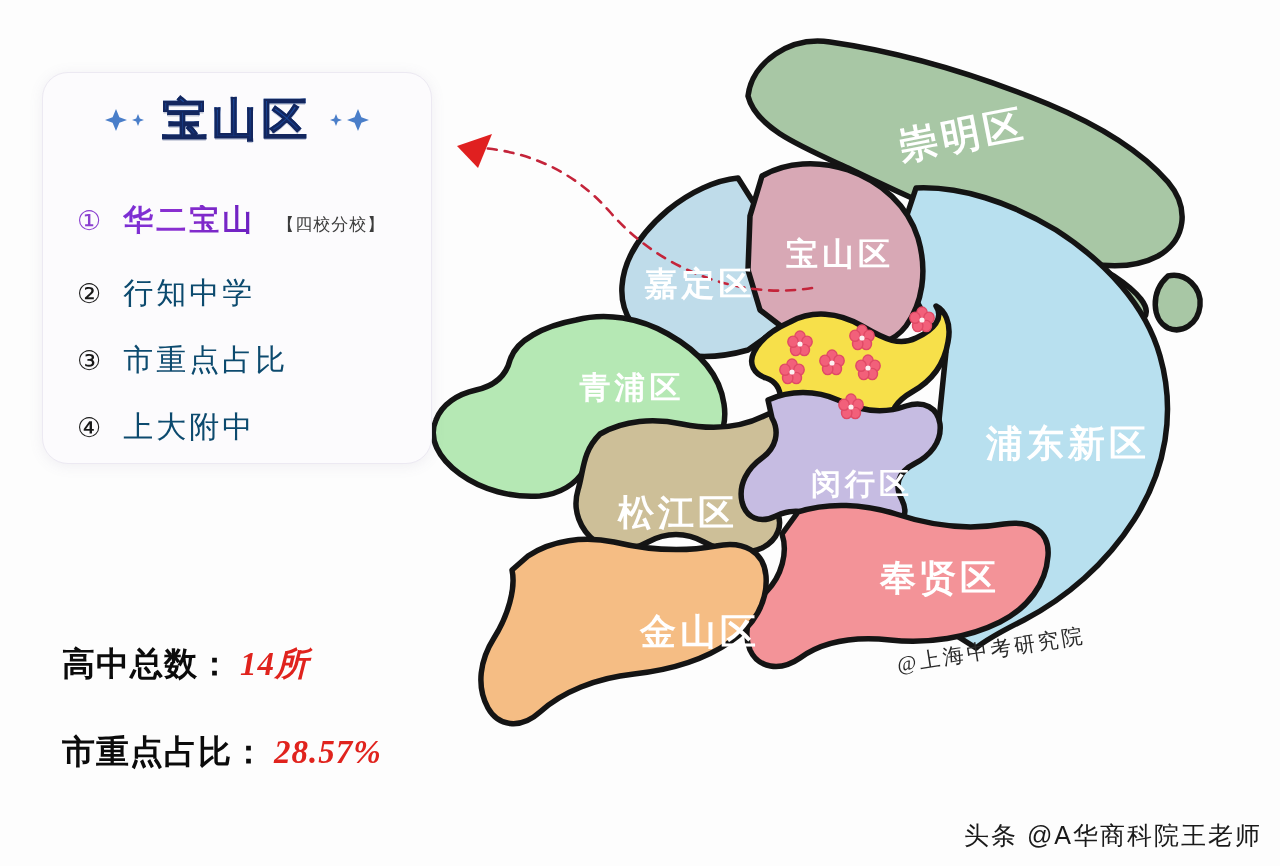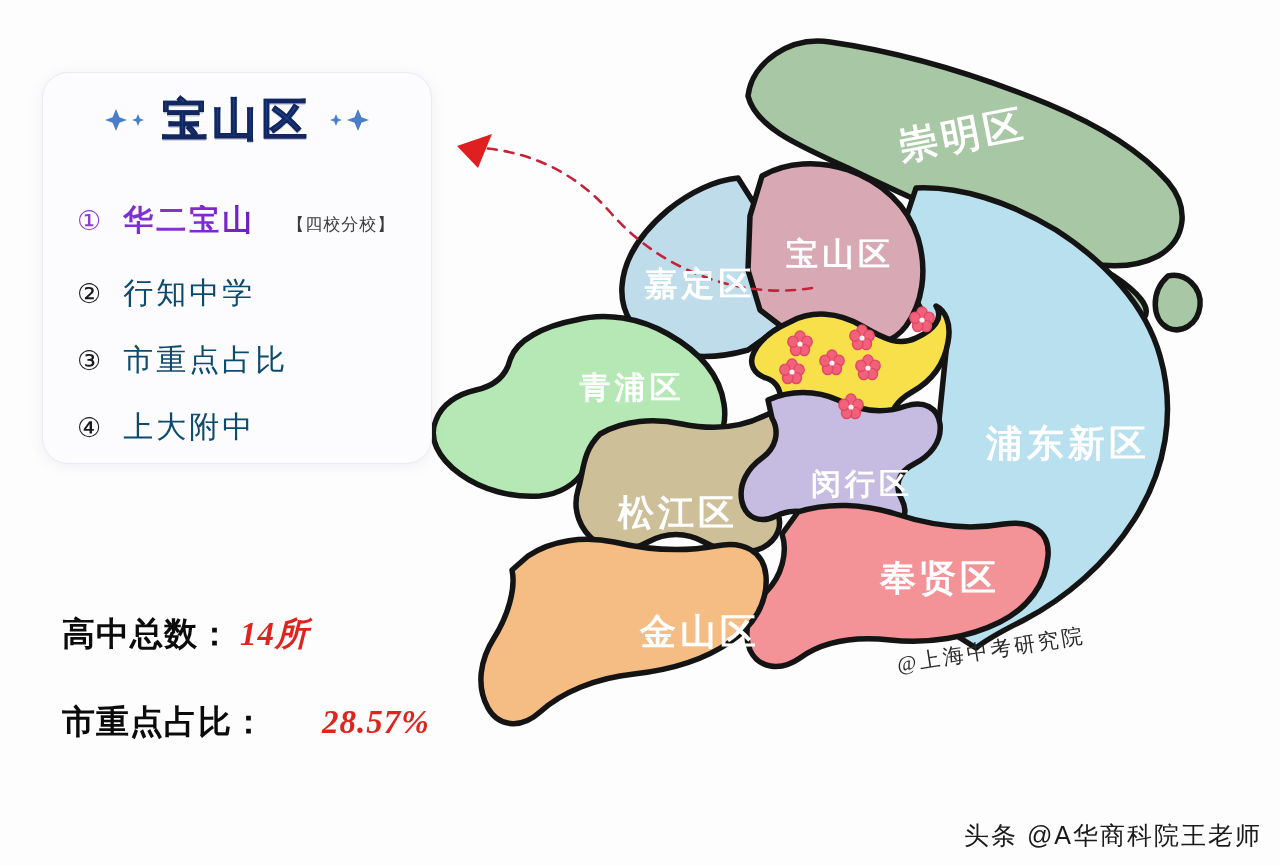--- a/index.html
+++ b/index.html
@@ -44,41 +44,41 @@
     -webkit-text-stroke:1px #13265e;
     text-shadow:0 2px 0 rgba(20,40,100,.25);
     font-family:"Liberation Sans","DejaVu Sans",sans-serif;
     line-height:1;
   }
   .school-row{
     position:absolute;left:34px;display:flex;align-items:baseline;gap:22px;
   }
   .row-num{font-size:27px;color:#181818;line-height:1;}
   .row-name{font-size:30px;color:#0c4a6e;letter-spacing:3px;line-height:1;font-weight:500;}
-  .row-tag{font-size:17px;color:#3b3b3b;letter-spacing:1px;margin-left:10px;}
+  .row-tag{font-size:17px;color:#3b3b3b;letter-spacing:1px;}
   .row-1 .row-num{color:#8a3fd0;}
   .row-1 .row-name{
     font-weight:bold;
     background:linear-gradient(90deg,#7b2fd4 0%,#8a2fd0 40%,#6b1fc0 100%);
     -webkit-background-clip:text;background-clip:text;color:transparent;text-align:right;
   }
 
   
-  .stat-line{position:absolute;left:62px;display:flex;align-items:baseline;white-space:nowrap;}
+  .stat-line{position:absolute;left:62px;display:flex;align-items:baseline;white-space:nowrap;margin-top:30px;}
   .stat-label{
     font-size:33px;font-weight:bold;color:#0b0b0b;letter-spacing:1px;
     font-family:"Liberation Sans","DejaVu Sans",sans-serif;
   }
   .stat-value{
     font-size:33px;color:#e0231d;font-weight:bold;font-style:italic;
     letter-spacing:1px;margin-left:8px;
     font-family:"Liberation Serif","DejaVu Serif",serif;
   }
   #stat-1{top:612px;}
-  #stat-2{top:700px;gap:48px;}
+  #stat-2{top:700px;}
   #stat-3{top:786px;}
   #stat-3 .stat-value{font-size:31px;}
 
   
   #wm-map{
     position:absolute;left:896px;top:636px;
     font-size:21px;color:#2a2a2a;letter-spacing:3px;
     transform:rotate(-9deg);
     font-family:"Liberation Serif","DejaVu Serif",serif;
     z-index:6;white-space:nowrap;

